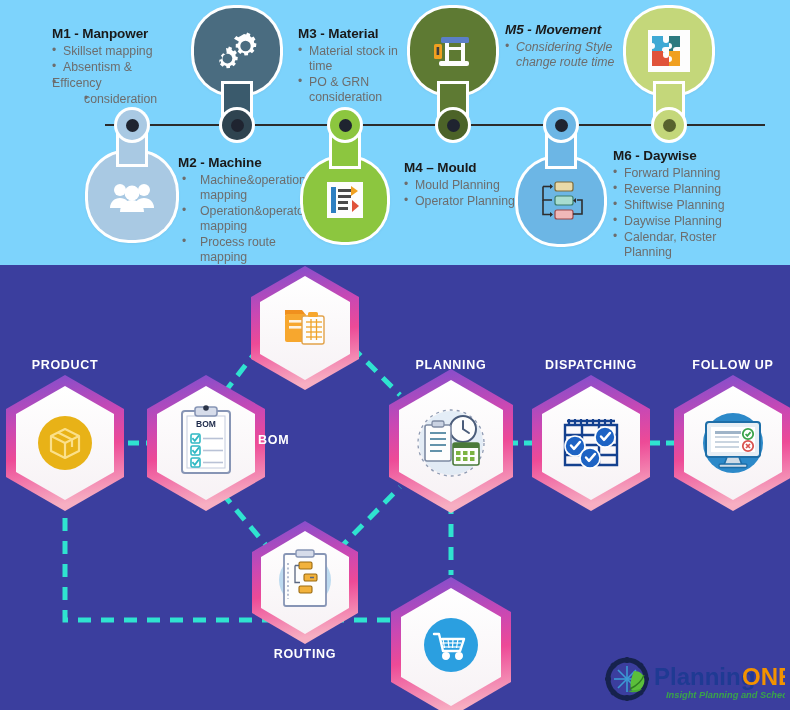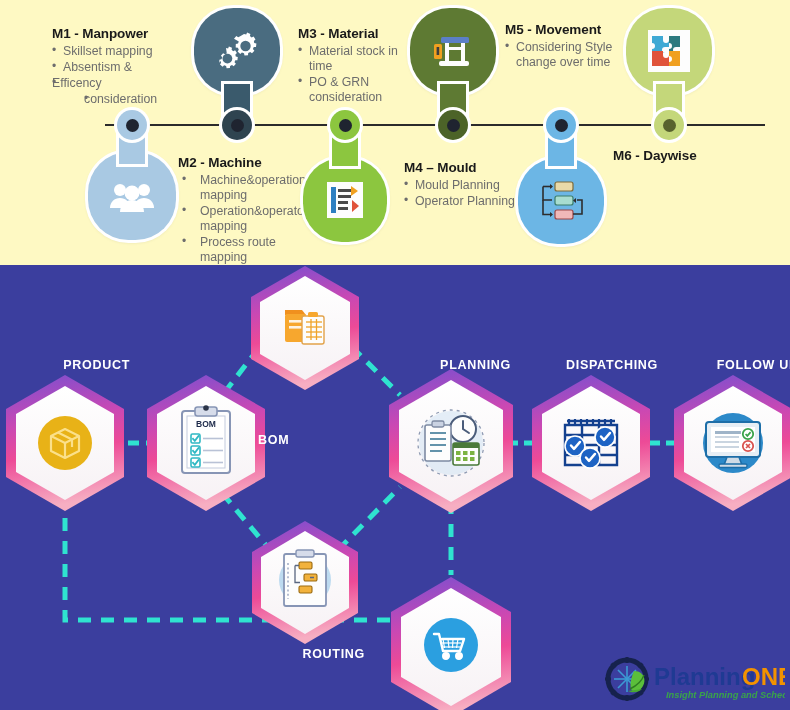--- a/index.html
+++ b/index.html
@@ -6,21 +6,21 @@
   body{
     width:790px;height:710px;overflow:hidden;
     font-family:"Liberation Sans",sans-serif;
     background:#ffffff;
   }
   #root{position:relative;width:790px;height:710px;}
 
   
   #top-section{
     position:absolute;left:0;top:0;width:790px;height:265px;
-    background:#fef9c3;overflow:hidden;
+    background:#7dd3fc;overflow:hidden;
   }
   #timeline-axis{
     position:absolute;left:105px;top:124px;width:660px;height:2px;
     background:#2b2b2b;
   }
   .node{position:absolute;}
 
   
   .bulb{
     position:absolute;border-radius:46% 46% 46% 46%/46% 46% 46% 46%;
@@ -61,21 +61,21 @@
   .blk.nowrapbullets li{white-space:nowrap;}
 
   
   #bottom-section{
     position:absolute;left:0;top:265px;width:790px;height:445px;
     background:#3b3e9e;overflow:hidden;
   }
   #hex-svg{position:absolute;left:0;top:0;}
   .hexlabel{
     position:absolute;color:#ffffff;font-size:12.5px;font-weight:bold;
-    letter-spacing:.7px;white-space:nowrap;text-align:right;
+    letter-spacing:.7px;white-space:nowrap;text-align:center;
   }
 
   
   #logo{position:absolute;left:600px;top:655px;width:185px;height:48px;}
 </style>
 </head>
 <body>
 
 <div id="root">
 
@@ -208,24 +208,24 @@
             <path d="M6 21v14.5h9" stroke="#2d2d2d" stroke-width="1.6" fill="none"></path>
             <path d="M13 33l3 2.5-3 2.5z" fill="#2d2d2d"></path>
           </svg>
         </div>
       </div>
       <div class="stem" style="left:548px;top:128px;height:38px;background:#6cb6e5;"></div>
       <div class="dot-outer" style="left:546px;top:110px;background:#6cb6e5;">
         <div class="dot-inner"></div>
       </div>
     </div>
-    <div class="blk" style="left:505px;top:22px;width:125px;">
+    <div class="blk" style="left:505px;top:22px;width:125px;font-style:italic;">
       <h3>M5 - Movement</h3>
       <ul>
-        <li>Considering Style change over time</li>
+        <li>Considering Style change route time</li>
       </ul>
     </div>
 
     <div class="node" style="left:0;top:0;">
       <div class="bulb" style="left:626px;top:8px;width:86px;height:86px;background:#c4d77a;">
         <div class="node-icon">
           <svg width="42" height="42" viewBox="0 0 42 42">
             <rect x="0" y="0" width="42" height="42" fill="#fdfdfd"></rect>
             <path d="M4 6h11v4a3 3 0 106 0V6h0v11h-4a3 3 0 100 6h4v0H4v-4a3 3 0 100-6H4z" fill="#3fa9d4"></path>
             <path d="M21 6h11v11h-4a3 3 0 100 6h4v0H21v-4a3 3 0 100-6h0z" fill="#2d7a7f"></path>
@@ -234,20 +234,27 @@
           </svg>
         </div>
       </div>
       <div class="stem" style="left:656px;top:84px;height:38px;background:#c4d77a;"></div>
       <div class="dot-outer" style="left:654px;top:110px;background:#c4d77a;">
         <div class="dot-inner" style="background:#58622e;"></div>
       </div>
     </div>
     <div class="blk" style="left:613px;top:148px;width:140px;">
       <h3>M6 - Daywise</h3>
+      <ul>
+        <li>Forward Planning</li>
+        <li>Reverse Planning</li>
+        <li>Shiftwise Planning</li>
+        <li>Daywise Planning</li>
+        <li>Calendar, Roster Planning</li>
+      </ul>
     </div>
 
   </div>
 
   <div id="bottom-section">
 
     <svg id="hex-svg" width="790" height="445" viewBox="0 0 790 445">
       <defs>
         <linearGradient id="hexGrad" x1="0" y1="0" x2="0.15" y2="1">
           <stop offset="0%" stop-color="#7b4fd0"></stop>

